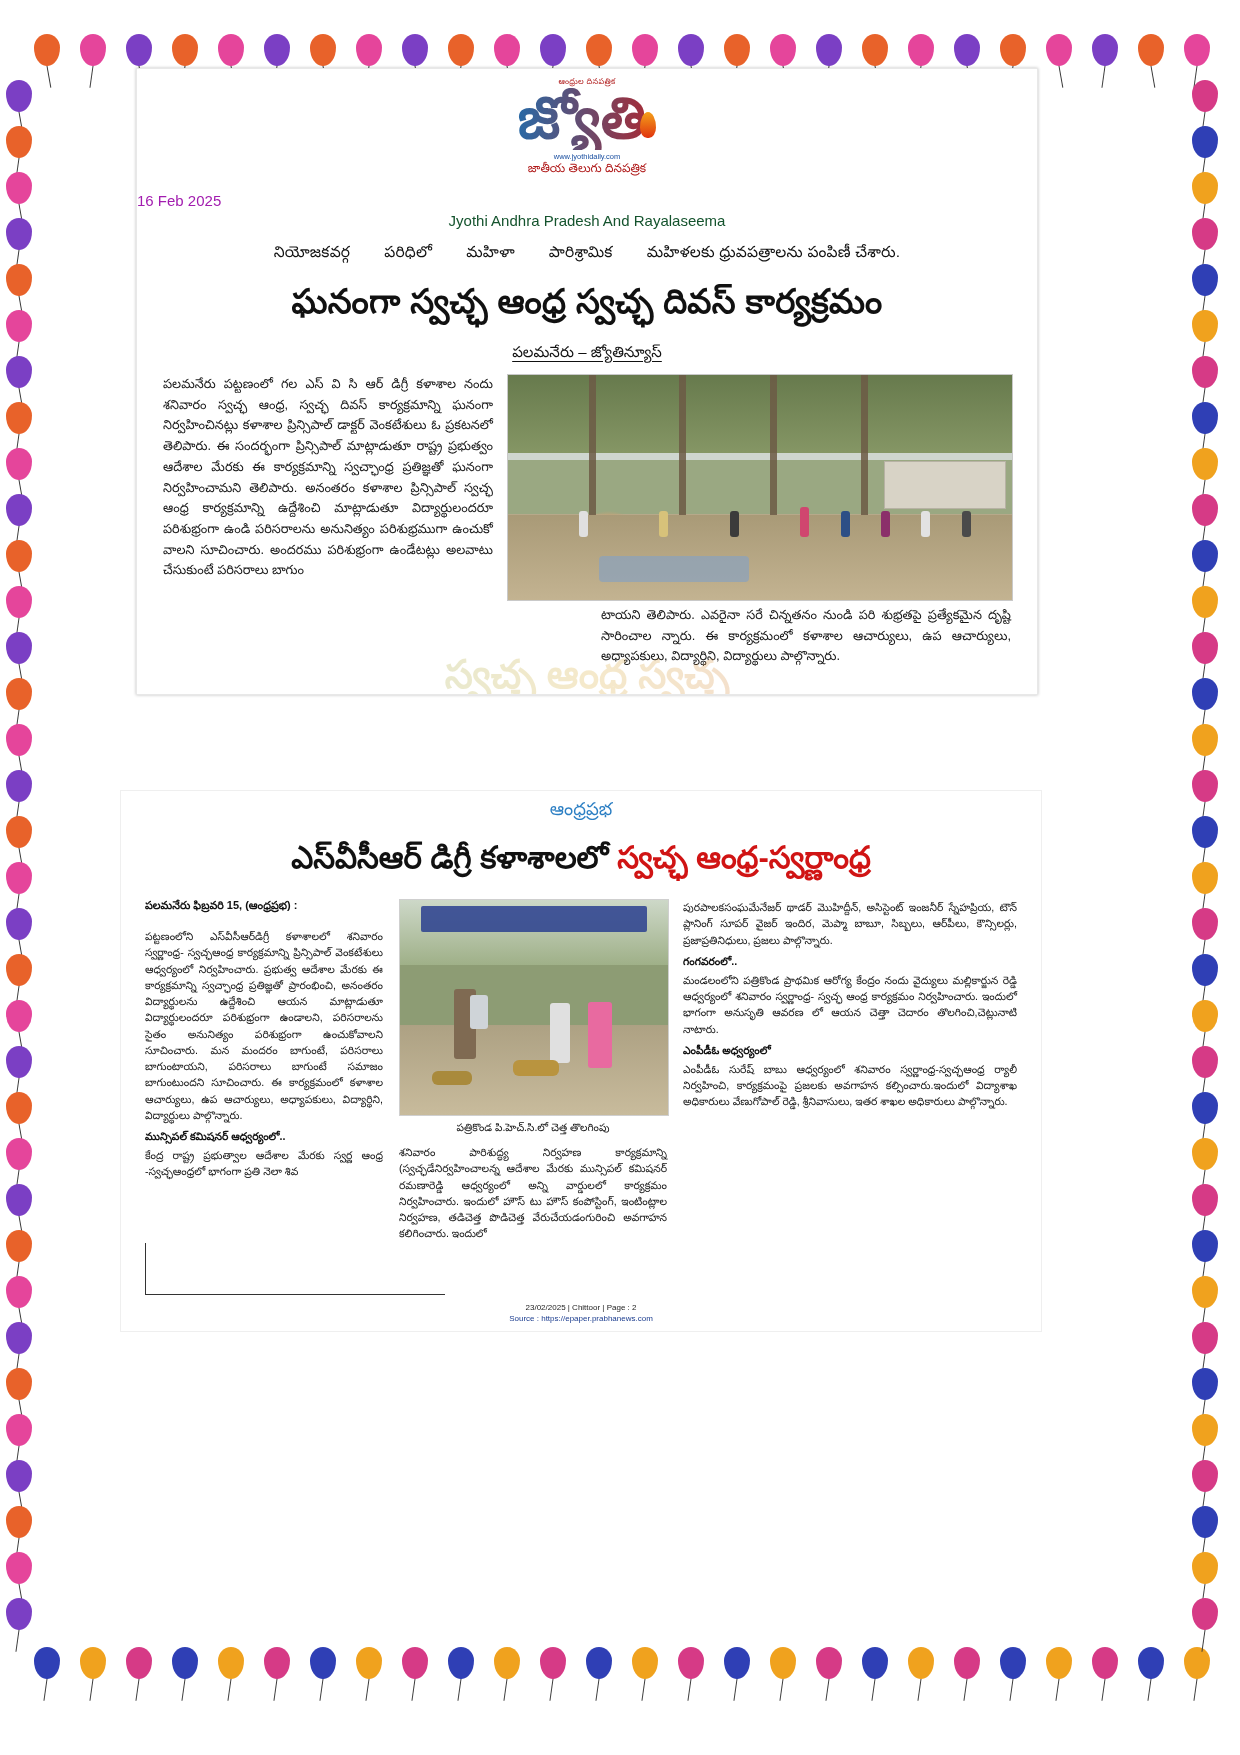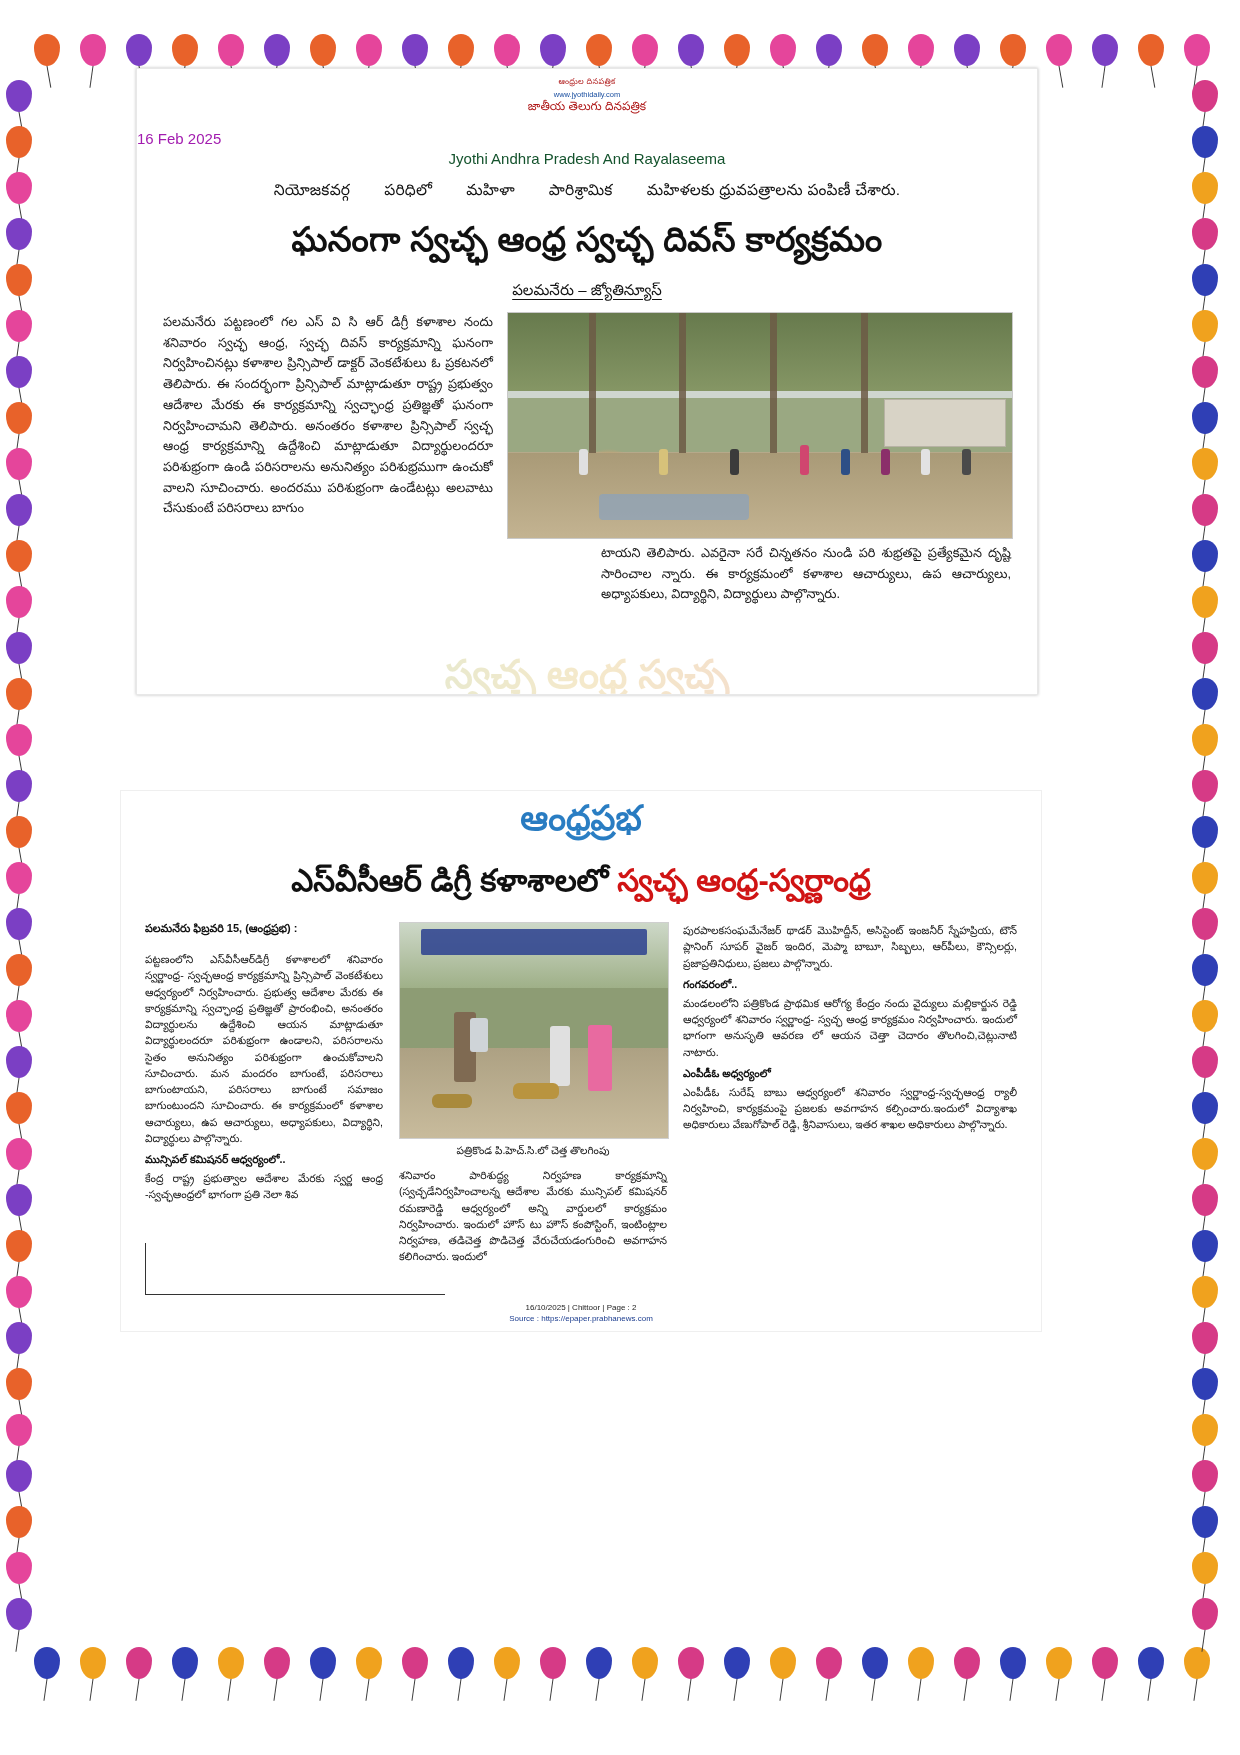--- a/index.html
+++ b/index.html
@@ -74,21 +74,21 @@
     background:linear-gradient(90deg,#2f9c3f,#d4a017,#c02020);
     -webkit-background-clip:text;background-clip:text;color:transparent;
     overflow:hidden;white-space:nowrap;
   }
   
   .art2{
     position:absolute;left:120px;top:790px;width:920px;height:540px;
     background:#fff;border:1px solid #efefef;overflow:hidden;
   }
   .ap-logo{
-    text-align:center;padding-top:8px;font-size:35px;font-weight:bold;
+    text-align:center;padding-top:8px;font-size:18px;font-weight:normal;
     font-family:"Liberation Serif", serif;
     background:linear-gradient(90deg,#0e5aa7,#2b7fc4,#0e5aa7);
     -webkit-background-clip:text;background-clip:text;color:transparent;
   }
   .headline2{
     text-align:center;margin-top:16px;font-size:31px;font-weight:bold;color:#111;
   }
   .headline2 .red{color:#d01414;}
   .cols2{display:flex;gap:16px;padding:16px 24px 0 24px;}
   .c2a{width:238px;}
@@ -237,20 +237,23 @@
     <div class="balloon b2" style="left: 6px; top: 1552px; background: rgb(229, 69, 155);"></div>
     <div class="balloon" style="left: 1192px; top: 1552px; background: rgb(240, 162, 30);"></div>
     <div class="balloon" style="left: 6px; top: 1598px; background: rgb(123, 63, 196);"></div>
     <div class="balloon" style="left: 1192px; top: 1598px; background: rgb(214, 58, 134);"></div>
   </div>
 
 <div class="art1">
 
   <div class="masthead">
     <div class="tiny">ఆంధ్రుల దినపత్రిక</div>
+    <div class="jyothi-logo">
+      <span>జ్యోతి</span><span class="flame"></span>
+    </div>
     <div class="url">www.jyothidaily.com</div>
     <div class="subtle">జాతీయ తెలుగు దినపత్రిక</div>
   </div>
 
   <div class="date-line">16 Feb 2025</div>
   <div class="edition-line">Jyothi Andhra Pradesh And Rayalaseema</div>
 
   <div class="kicker">
     <span>నియోజకవర్గ</span>
     <span>పరిధిలో</span>
@@ -335,16 +338,16 @@
       <div class="body2">మండలంలోని పత్రికొండ ప్రాథమిక ఆరోగ్య కేంద్రం నందు వైద్యులు మల్లికార్జున రెడ్డి ఆధ్వర్యంలో శనివారం స్వర్ణాంధ్ర- స్వచ్ఛ ఆంధ్ర కార్యక్రమం నిర్వహించారు. ఇందులో భాగంగా అనుసృతి ఆవరణ లో ఆయన చెత్తా చెదారం తొలగించి,చెట్లునాటి నాటారు.</div>
       <div class="sub2">ఎంపీడీఓ అధ్వర్యంలో</div>
       <div class="body2">ఎంపీడీఓ సురేష్ బాబు ఆధ్వర్యంలో శనివారం స్వర్ణాంధ్ర-స్వచ్ఛఆంధ్ర ర్యాలీ నిర్వహించి, కార్యక్రమంపై ప్రజలకు అవగాహన కల్పించారు.ఇందులో విద్యాశాఖ అధికారులు వేణుగోపాల్ రెడ్డి, శ్రీనివాసులు, ఇతర శాఖల అధికారులు పాల్గొన్నారు.</div>
     </div>
   </div>
 
   <div class="rule-left"></div>
   <div class="rule-bot"></div>
 
   <div class="footer2">
-    <div class="l1">16/10/2025 | Chittoor | Page : 2</div>
+    <div class="l1">23/02/2025 | Chittoor | Page : 2</div>
     <div>Source : https://epaper.prabhanews.com</div>
   </div>
 </div>
 
 </body></html>

